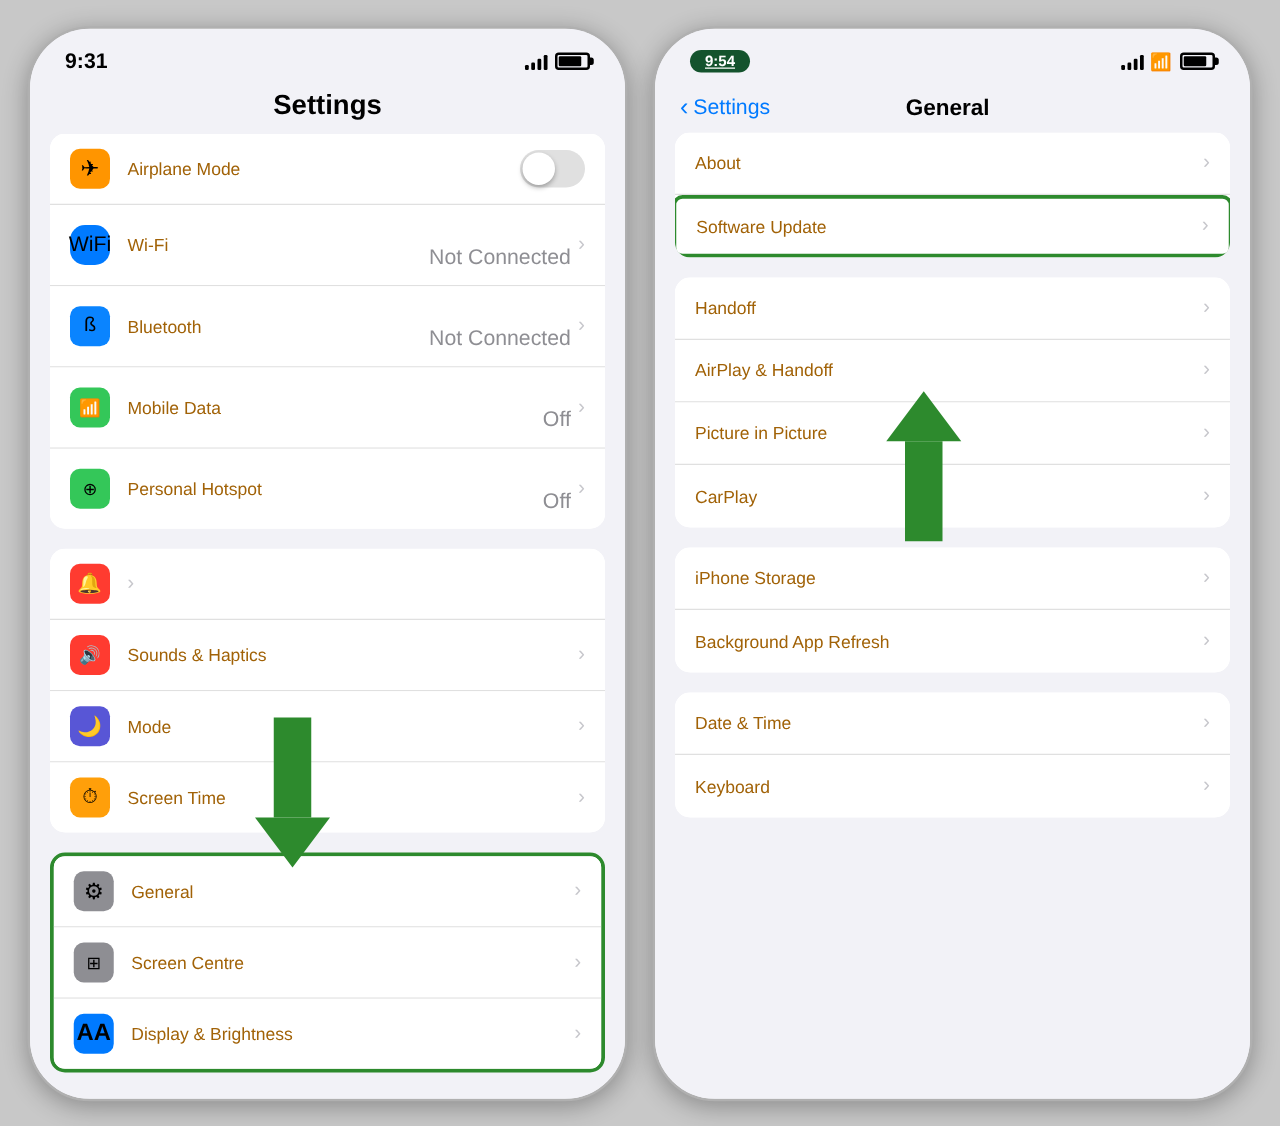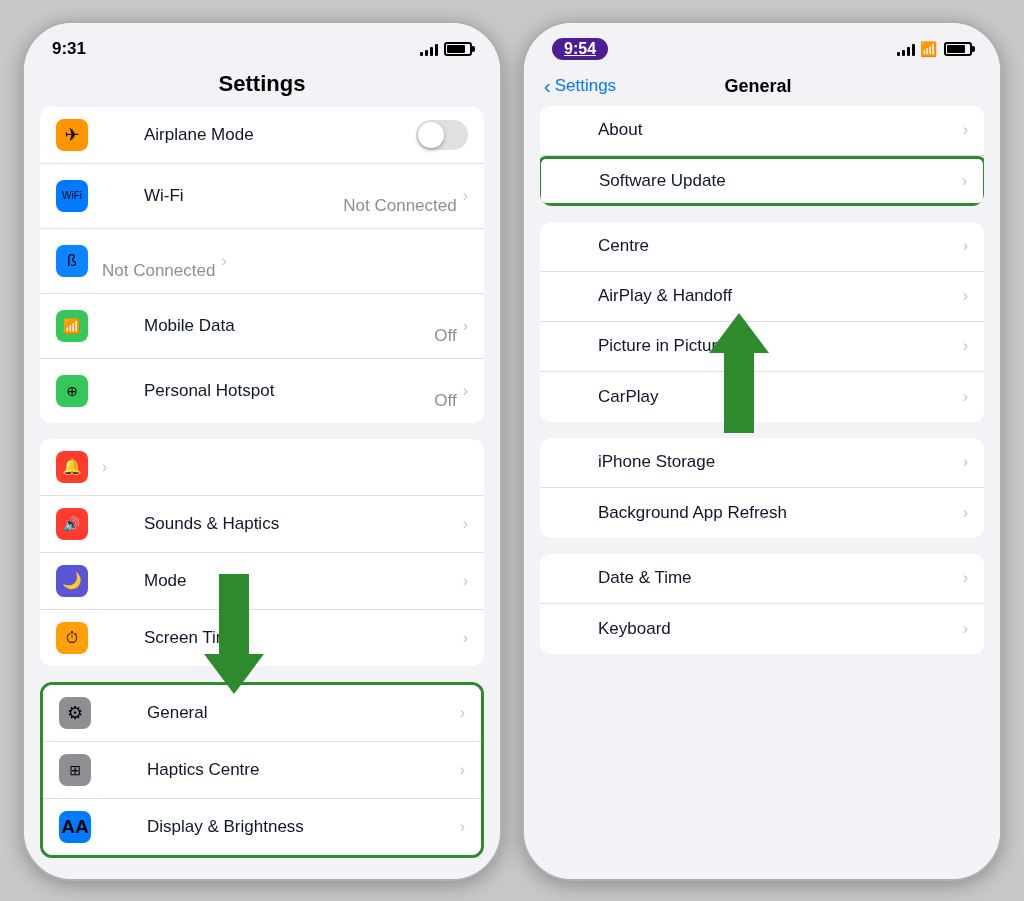--- a/index.html
+++ b/index.html
@@ -168,23 +168,22 @@
       display: flex;
       align-items: center;
       justify-content: center;
       margin-right: 14px;
       font-size: 18px;
       flex-shrink: 0;
     }
 
     .row-label {
       flex: 1;
-      font-size: 17px;
-      color: #0f172a;
-      margin-left: 42px;
+      font-size: 14px;
+      color: #a16207;
     }
 
     .row-value {
       font-size: 17px;
       color: #8e8e93;
       margin-right: 6px;
       margin-top: 20px;
     }
 
     .row-chevron {
@@ -275,27 +274,28 @@
 
         <div class="settings-group">
           <div class="settings-row">
             <div class="row-icon icon-orange">✈</div>
             <span class="row-label">Airplane Mode</span>
             <div class="toggle">
               <div class="toggle-circle"></div>
             </div>
           </div>
           <div class="settings-row">
-            <div class="row-icon icon-blue" style="font-size:10px;">WiFi</div>
+            <div class="row-icon icon-blue" style="font-size:17px;border-radius:12px;">WiFi</div>
             <span class="row-label">Wi-Fi</span>
             <span class="row-value">Not Connected</span>
             <span class="row-chevron">›</span>
           </div>
           <div class="settings-row">
             <div class="row-icon icon-blue-dark" style="font-size:16px;">ß</div>
+            <span class="row-label">Bluetooth</span>
             <span class="row-value">Not Connected</span>
             <span class="row-chevron">›</span>
           </div>
           <div class="settings-row">
             <div class="row-icon icon-green" style="font-size:14px;">📶</div>
             <span class="row-label">Mobile Data</span>
             <span class="row-value">Off</span>
             <span class="row-chevron">›</span>
           </div>
           <div class="settings-row">
@@ -329,21 +329,21 @@
         </div>
 
         <div class="settings-group" style="border: 3px solid #2d8a2d; border-radius: 12px;">
           <div class="settings-row">
             <div class="row-icon icon-gray" style="font-size:18px;">⚙</div>
             <span class="row-label">General</span>
             <span class="row-chevron">›</span>
           </div>
           <div class="settings-row">
             <div class="row-icon icon-gray" style="font-size:14px;">⊞</div>
-            <span class="row-label">Haptics Centre</span>
+            <span class="row-label">Screen Centre</span>
             <span class="row-chevron">›</span>
           </div>
           <div class="settings-row">
             <div class="row-icon icon-blue" style="font-size:19px; font-weight:700;">AA</div>
             <span class="row-label">Display &amp; Brightness</span>
             <span class="row-chevron">›</span>
           </div>
         </div>
 
       </div>
@@ -352,21 +352,21 @@
     <div style="position:absolute; bottom: 185px; left: 180px; display:flex; flex-direction:column; align-items:center; z-index:20;">
       <div style="width:30px; height:80px; background:#2d8a2d;"></div>
       <div style="width:0; height:0; border-left:30px solid transparent; border-right:30px solid transparent; border-top:40px solid #2d8a2d;"></div>
     </div>
   </div>
 
   <div class="iphone">
     <div class="iphone-inner">
 
       <div class="status-bar">
-        <span class="status-time" style="background:#4c1d95; color:#fff; padding: 2px 12px; border-radius:12px; font-size:16px;text-decoration:underline;">9:54</span>
+        <span class="status-time" style="background:#14532d; color:#fff; padding: 2px 12px; border-radius:12px; font-size:12px;text-decoration:underline;">9:54</span>
         <div class="status-icons">
           <div class="signal-bars">
             <span></span>
               <span></span>
               <span></span>
               <span></span>
           </div>
           <span style="font-size:14px;">📶</span>
           <div class="battery-icon">
             <div class="battery-fill"></div>
@@ -391,21 +391,21 @@
             <span class="row-chevron">›</span>
           </div>
           <div class="settings-row software-update-row" style="border: 3px solid #2d8a2d; border-radius: 8px; margin: 0 -2px;">
             <span class="row-label">Software Update</span>
             <span class="row-chevron">›</span>
           </div>
         </div>
 
         <div class="settings-group">
           <div class="settings-row">
-            <span class="row-label">Centre</span>
+            <span class="row-label">Handoff</span>
             <span class="row-chevron">›</span>
           </div>
           <div class="settings-row">
             <span class="row-label">AirPlay &amp; Handoff</span>
             <span class="row-chevron">›</span>
           </div>
           <div class="settings-row">
             <span class="row-label">Picture in Picture</span>
             <span class="row-chevron">›</span>
           </div>

